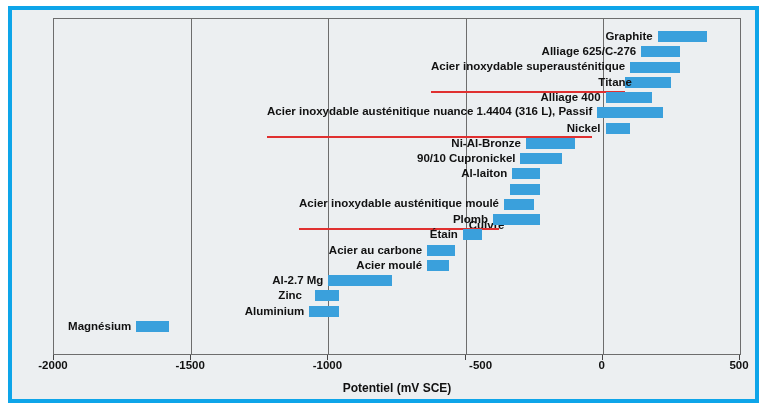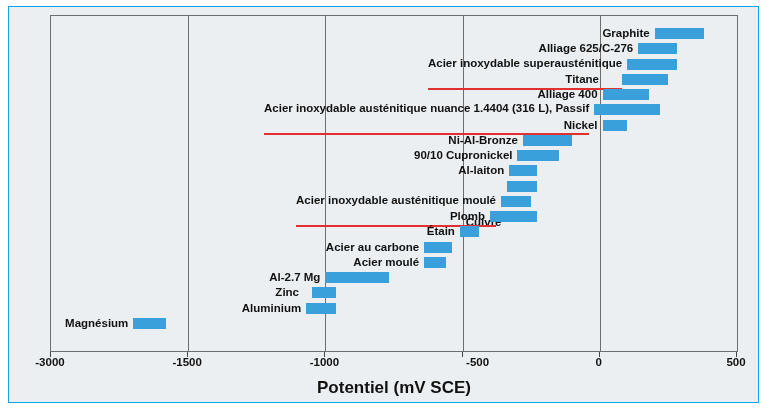--- a/index.html
+++ b/index.html
@@ -17,21 +17,21 @@
     background: #ffffff;
     overflow: hidden;
   }
   #chart-frame {
     position: absolute;
     left: 8px;
     top: 6px;
     width: 751px;
     height: 397px;
     background: #eceff1;
-    border: 1px solid #0ea5e9;
+    border: 4px solid #0ea5e9;
     box-sizing: border-box;
   }
   
   #plot {
     position: absolute;
     left: 41px;
     top: 8px;
     width: 688px;
     height: 337px;
     background: #eceff1;
@@ -93,21 +93,21 @@
     color: #111;
     transform: translateX(-50%);
     white-space: nowrap;
   }
   #xlabel {
     position: absolute;
     left: 41px;
     top: 371px;
     width: 688px;
     text-align: center;
-    font-size: 17px;
+    font-size: 12px;
     font-weight: bold;
     color: #111;
   }
 </style>
 </head>
 <body>
 
 <div id="root">
   <div id="chart-frame">
 
@@ -124,21 +124,21 @@
         <div class="bar-row" style="top: 25.25px; left: 0px; right: 0px;">
           <div class="bar" style="left: 587.216px; width: 38.416px; background: rgb(58, 160, 220);"></div>
           <div class="bar-label" style="right: 103.784px;">Alliage 625/C-276</div>
         </div>
         <div class="bar-row" style="top: 40.5px; left: 0px; right: 0px;">
           <div class="bar" style="left: 576.24px; width: 49.392px; background: rgb(58, 160, 220);"></div>
           <div class="bar-label underlined" style="right: 114.76px; border-bottom-color: rgb(224, 48, 48);">Acier inoxydable superausténitique</div>
         </div>
         <div class="bar-row" style="top: 55.75px; left: 0px; right: 0px;">
           <div class="bar" style="left: 570.752px; width: 46.648px; background: rgb(58, 160, 220);"></div>
-          <div class="bar-label" style="right: 138px;">Titane</div>
+          <div class="bar-label" style="right: 108px;">Titane</div>
         </div>
         <div class="bar-row" style="top: 71px; left: 0px; right: 0px;">
           <div class="bar" style="left: 551.544px; width: 46.648px; background: rgb(58, 160, 220);"></div>
           <div class="bar-label" style="right: 139.456px;">Alliage 400</div>
         </div>
         <div class="bar-row" style="top: 86.25px; left: 0px; right: 0px;">
           <div class="bar" style="left: 543.312px; width: 65.856px; background: rgb(58, 160, 220);"></div>
           <div class="bar-label underlined" style="right: 147.688px; border-bottom-color: rgb(224, 48, 48); text-align: center;">Acier inoxydable austénitique nuance 1.4404 (316 L), Passif</div>
         </div>
         <div class="bar-row" style="top: 101.5px; left: 0px; right: 0px;">
@@ -194,21 +194,21 @@
           <div class="bar-label" style="right: 435.808px;">Aluminium</div>
         </div>
         <div class="bar-row" style="top: 299.75px; left: 0px; right: 0px;">
           <div class="bar" style="left: 82.32px; width: 32.928px; background: rgb(58, 160, 220);"></div>
           <div class="bar-label" style="right: 608.68px;">Magnésium</div>
         </div>
       </div>
 
     <div id="axis">
         <div class="tick" style="left: 0px;"></div>
-        <div class="tick-label" style="left: 0px;">-3000</div>
+        <div class="tick-label" style="left: 0px;">-2000</div>
         <div class="tick" style="left: 137.2px;"></div>
         <div class="tick-label" style="left: 137.2px;">-1500</div>
         <div class="tick" style="left: 274.4px;"></div>
         <div class="tick-label" style="left: 274.4px;">-1000</div>
         <div class="tick" style="left: 411.6px;"></div>
         <div class="tick-label" style="left: 411.6px; margin-left: 16px;">-500</div>
         <div class="tick" style="left: 548.8px;"></div>
         <div class="tick-label" style="left: 548.8px;">0</div>
         <div class="tick" style="left: 686px;"></div>
         <div class="tick-label" style="left: 686px;">500</div>

